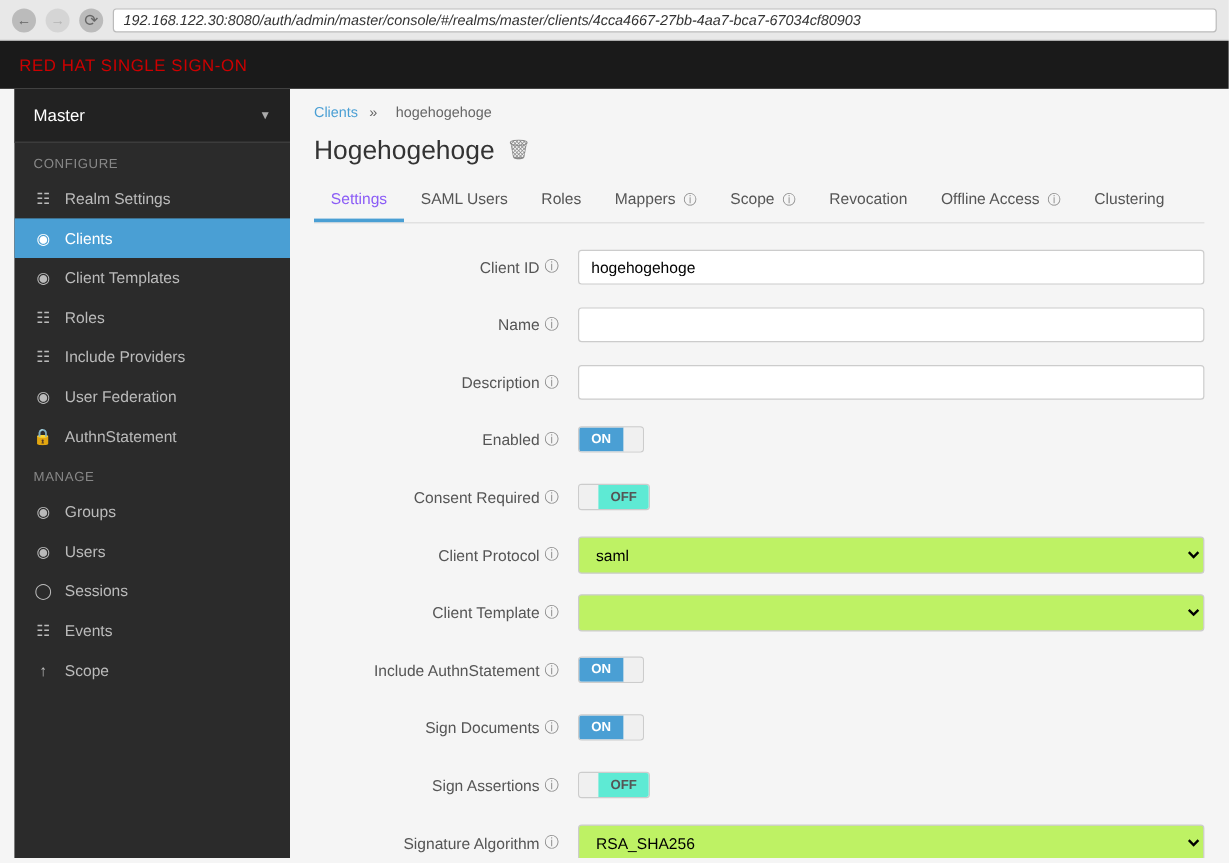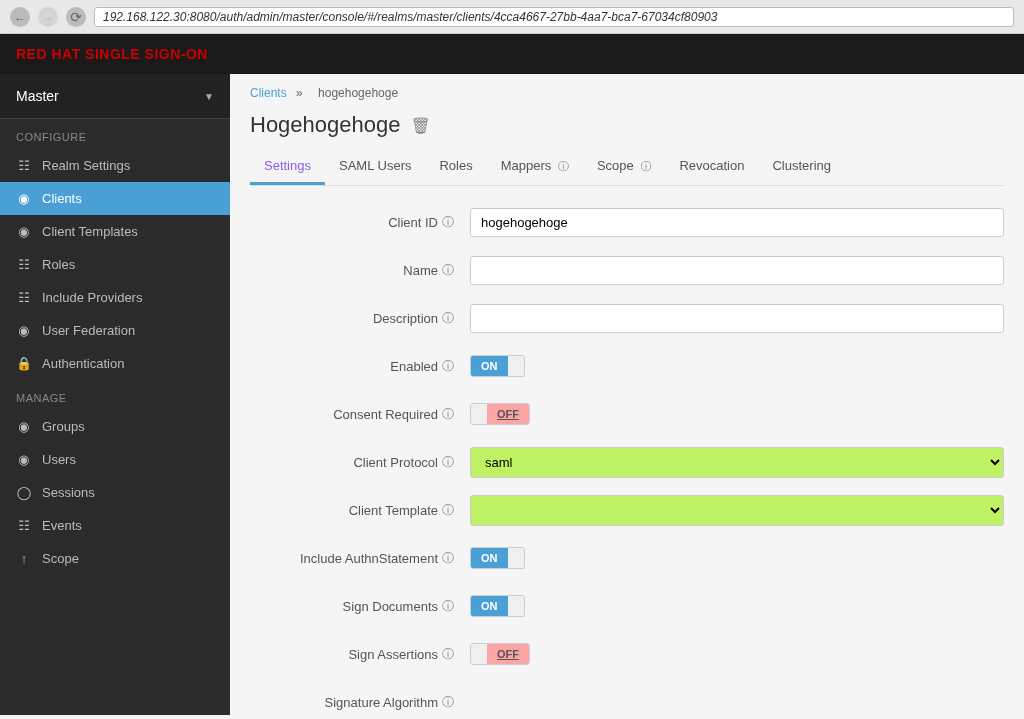--- a/index.html
+++ b/index.html
@@ -35,30 +35,31 @@
       color: #333;
       font-style: italic;
     }
 
     
     .app-header {
       background: #1a1a1a;
       color: white;
       padding: 12px 16px;
       font-size: 14px;
-      font-weight: bold;
+      font-weight: normal;
       letter-spacing: 0.5px;
     }
     .app-header span { color: #cc0000; }
 
     
     .layout {
       display: flex;
       height: calc(719px - 34px - 44px);
       overflow: hidden;
+      padding-left: 12px;
     }
 
     
     .sidebar {
       width: 230px;
       min-width: 230px;
       background: #2b2b2b;
       color: #ccc;
       overflow-y: auto;
     }
@@ -151,20 +152,21 @@
 
     
     .form-area {
       padding: 20px 20px;
     }
     .form-row {
       display: flex;
       align-items: center;
       margin-bottom: 16px;
       min-height: 32px;
+      justify-content: center;
     }
     .form-label {
       width: 220px;
       min-width: 220px;
       text-align: right;
       padding-right: 16px;
       color: #555;
       font-size: 13px;
       display: flex;
       align-items: center;
@@ -224,23 +226,22 @@
       font-weight: bold;
       cursor: pointer;
     }
     .toggle-off .toggle-on-inactive {
       padding: 4px 8px;
       background: #f0f0f0;
       color: #999;
     }
     .toggle-off .toggle-off-label {
       padding: 4px 10px;
-      background: #fca5a5;
+      background: #5eead4;
       color: #555;
-      text-decoration: underline;
     }
   </style>
 </head>
 <body>
 
 <div class="browser-bar">
   <button class="browser-nav-btn">←</button>
   <button class="browser-nav-btn" disabled="">→</button>
   <button class="browser-nav-btn browser-refresh">⟳</button>
   <input class="browser-url-bar" type="text" readonly="" value="192.168.122.30:8080/auth/admin/master/console/#/realms/master/clients/4cca4667-27bb-4aa7-bca7-67034cf80903" style="">
@@ -279,21 +280,21 @@
     <div class="sidebar-item">
       <span class="icon">☷</span>
       <span>Include Providers</span>
     </div>
     <div class="sidebar-item">
       <span class="icon">◉</span>
       <span>User Federation</span>
     </div>
     <div class="sidebar-item">
       <span class="icon">🔒</span>
-      <span>Authentication</span>
+      <span>AuthnStatement</span>
     </div>
 
     <div class="sidebar-section-title">Manage</div>
 
     <div class="sidebar-item">
       <span class="icon">◉</span>
       <span>Groups</span>
     </div>
     <div class="sidebar-item">
       <span class="icon">◉</span>
@@ -326,20 +327,21 @@
       <span class="delete-icon">🗑</span>
     </div>
 
     <div class="tabs">
       <div class="tab active">Settings</div>
       <div class="tab">SAML Users</div>
       <div class="tab">Roles</div>
       <div class="tab">Mappers <span class="help-icon">ⓘ</span></div>
       <div class="tab">Scope <span class="help-icon">ⓘ</span></div>
       <div class="tab">Revocation</div>
+      <div class="tab">Offline Access <span class="help-icon">ⓘ</span></div>
       <div class="tab">Clustering</div>
 
     </div>
 
     <div class="form-area">
 
       <div class="form-row">
         <div class="form-label">
           Client ID <span class="help">ⓘ</span>
         </div>
@@ -446,17 +448,25 @@
             <span class="toggle-on-inactive"></span>
             <span class="toggle-off-label">OFF</span>
           </div>
         </div>
       </div>
 
       <div class="form-row">
         <div class="form-label">
           Signature Algorithm <span class="help">ⓘ</span>
         </div>
+        <div class="form-field">
+          <select>
+            <option value="RSA_SHA256">RSA_SHA256</option>
+            <option value="RSA_SHA1">RSA_SHA1</option>
+            <option value="RSA_SHA512">RSA_SHA512</option>
+            <option value="DSA_SHA1">DSA_SHA1</option>
+          </select>
+        </div>
       </div>
 
     </div>
   </main>
 </div>
 
 </body></html>

